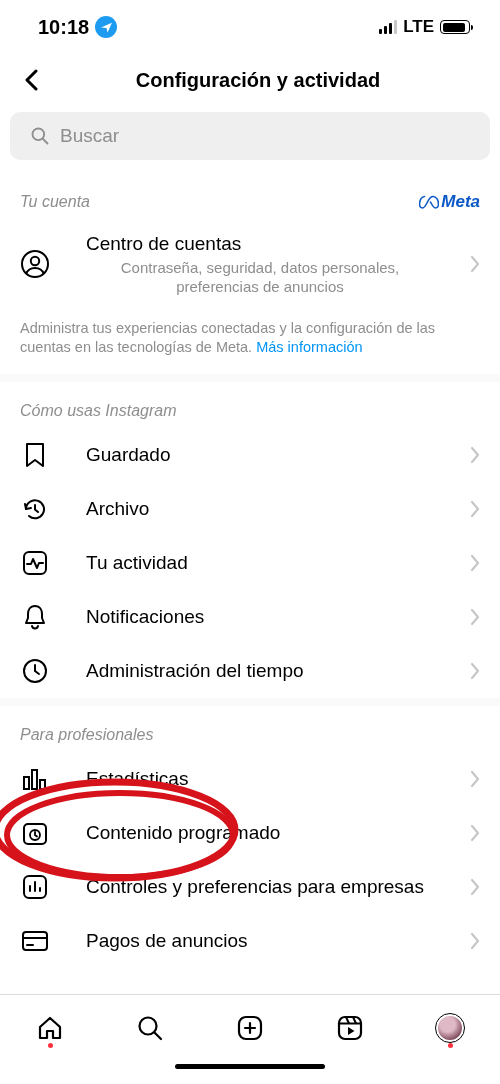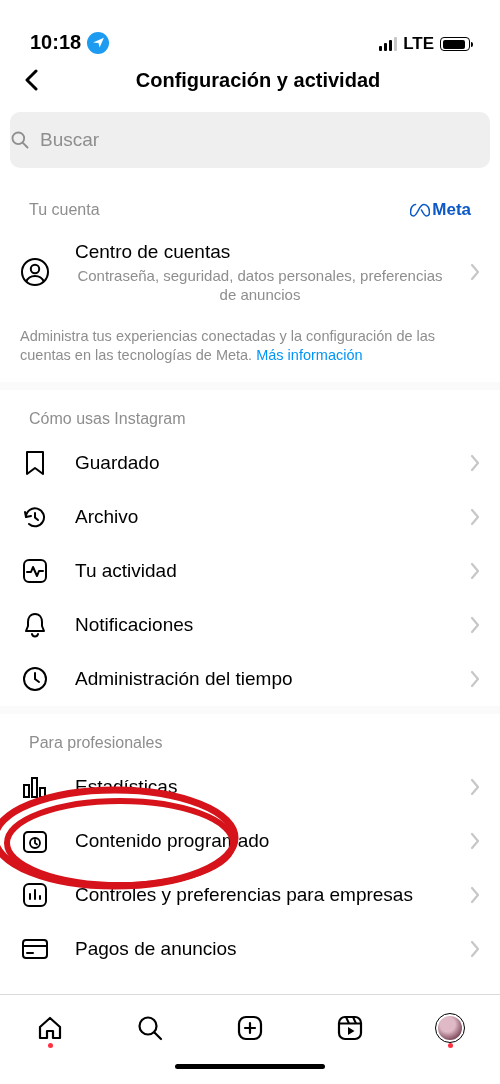--- a/index.html
+++ b/index.html
@@ -1,49 +1,49 @@
 <!DOCTYPE html>
 <html><head>
 <meta charset="utf-8">
 <style>
   * { box-sizing: border-box; margin: 0; padding: 0; }
   html, body { width: 500px; height: 1084px; font-family: -apple-system, "Helvetica Neue", Arial, sans-serif; background:#fff; color:#000; }
   body { display:flex; flex-direction:column; overflow:hidden; }
 
   
-  .status-bar { height:54px; display:flex; align-items:flex-end; justify-content:space-between; padding:0 30px 0 30px; font-weight:600; font-size:20px; }
+  .status-bar { height:54px; display:flex; align-items:center; justify-content:space-between; padding:0 30px 0 38px; font-weight:600; font-size:20px; }
   .status-left { display:flex; align-items:center; gap:6px; }
   .status-right { display:flex; align-items:center; gap:6px; font-size:17px; font-weight:600; }
   .tele-icon { width:22px; height:22px; background:#1d9bf0; border-radius:50%; display:flex; align-items:center; justify-content:center; }
   .tele-icon svg { width:13px; height:13px; }
   .signal-bars { display:flex; align-items:flex-end; gap:2px; height:14px; }
   .signal-bars span { width:3px; background:#000; border-radius:1px; }
   .signal-bars span:nth-child(1){height:5px;} .signal-bars span:nth-child(2){height:8px;} .signal-bars span:nth-child(3){height:11px;} .signal-bars span:nth-child(4){height:14px; background:#c7c7c7;}
   .battery { width:30px; height:14px; border:1.5px solid #000; border-radius:4px; position:relative; display:flex; align-items:center; padding:1.5px; }
   .battery::after { content:""; position:absolute; right:-4px; top:4px; width:2.5px; height:5px; background:#000; border-radius:0 2px 2px 0; }
   .battery-fill { background:#000; height:100%; width:90%; border-radius:2px; }
 
   
   .nav-header { height:52px; display:flex; align-items:center; position:relative;padding-left:16px; }
   .back-btn { position:absolute; left:16px; width:30px; height:30px; display:flex; align-items:center; justify-content:center; }
   .header-title { flex:1; text-align:center; font-weight:700; font-size:20px; }
 
   
   .search-wrap { padding:6px 10px 12px; }
-  .search-box { background:#efefef; border-radius:10px; height:56px; display:flex; align-items:center; padding:0 0; gap:10px; }
+  .search-box { background:#efefef; border-radius:10px; height:48px; display:flex; align-items:center; padding:0 20px; gap:10px; }
   .search-box input { border:none; background:transparent; font-size:19px; outline:none; flex:1; color:#000; }
   .search-box input::placeholder { color:#8e8e8e; }
 
   
   .content { flex:1; overflow:hidden; position:relative; }
-  .section-header { display:flex; align-items:center; justify-content:space-between; padding:20px 29px 8px; font-size:16px; color:#8e8e8e; font-weight:400; }
+  .section-header { display:flex; align-items:center; justify-content:space-between; padding:20px 20px 8px; font-size:16px; color:#8e8e8e; font-weight:400;font-style:italic; }
   .meta-logo { display:flex; align-items:center; gap:2px; font-weight:700; color:#0b58c6; font-size:17px; }
   .meta-logo svg { width:20px; height:20px; }
 
-  .row { display:flex; align-items:center; padding:12px 20px; gap:25px; }
+  .row { display:flex; align-items:center; padding:12px 20px; gap:36px; }
   .row .icon { width:30px; height:30px; flex:0 0 30px; display:flex; align-items:center; justify-content:center; }
   .row .body { flex:1; }
   .row .label { font-size:19px; color:#000; line-height:1.25; }
   .row .sub { font-size:15px; color:#8e8e8e; line-height:1.3; margin-top:2px;text-align:center; }
   .chevron { color:#c7c7c7; flex:0 0 auto; }
 
   .divider { height:8px; background:#fafafa; }
 
   .meta-note { padding:10px 20px 16px; font-size:14.5px; color:#8e8e8e; line-height:1.35; }
   .meta-note .link { color:#0095f6; }

